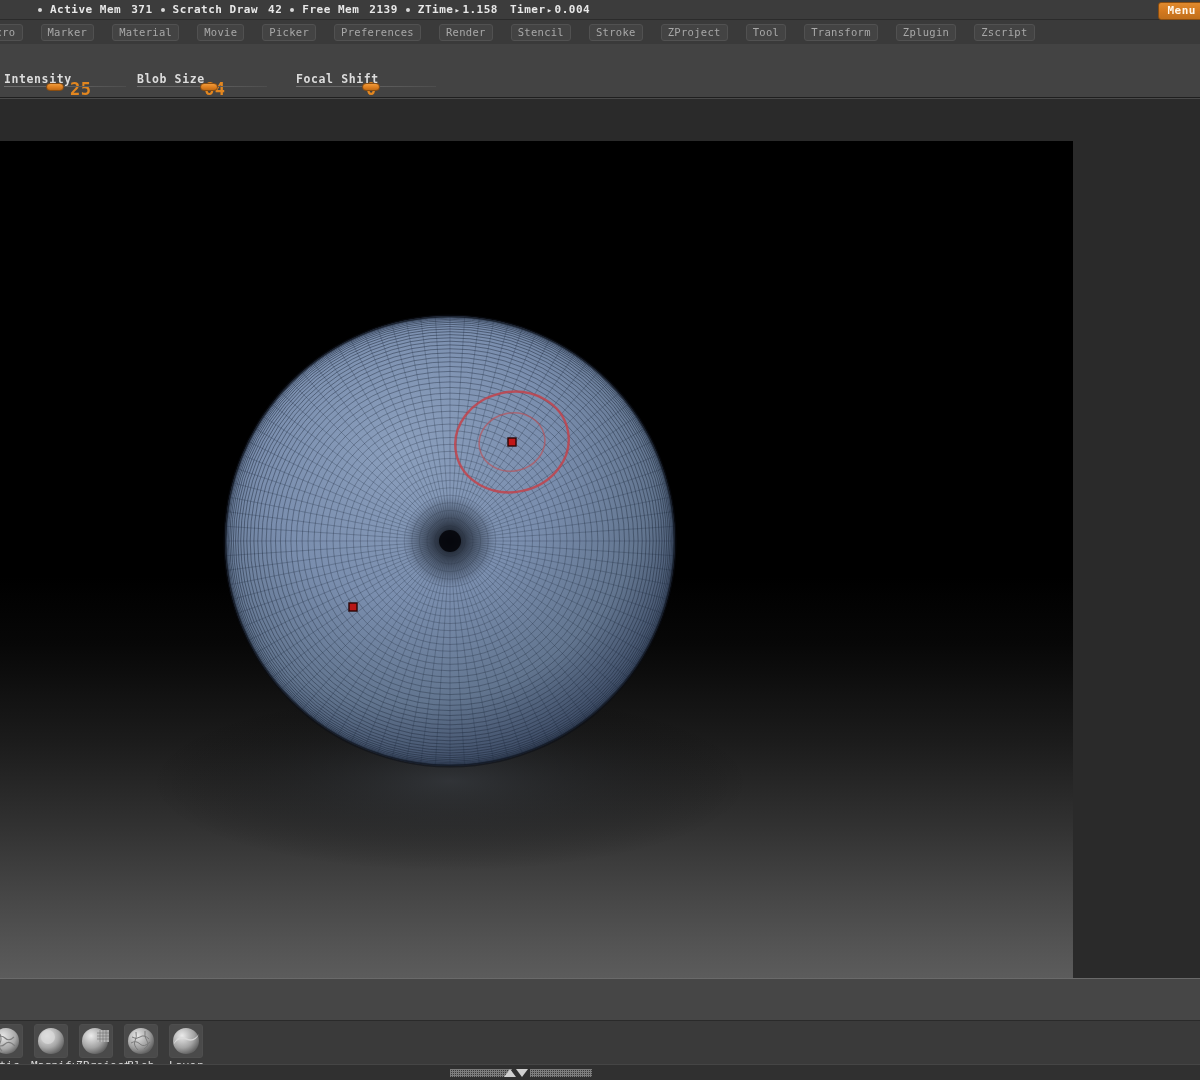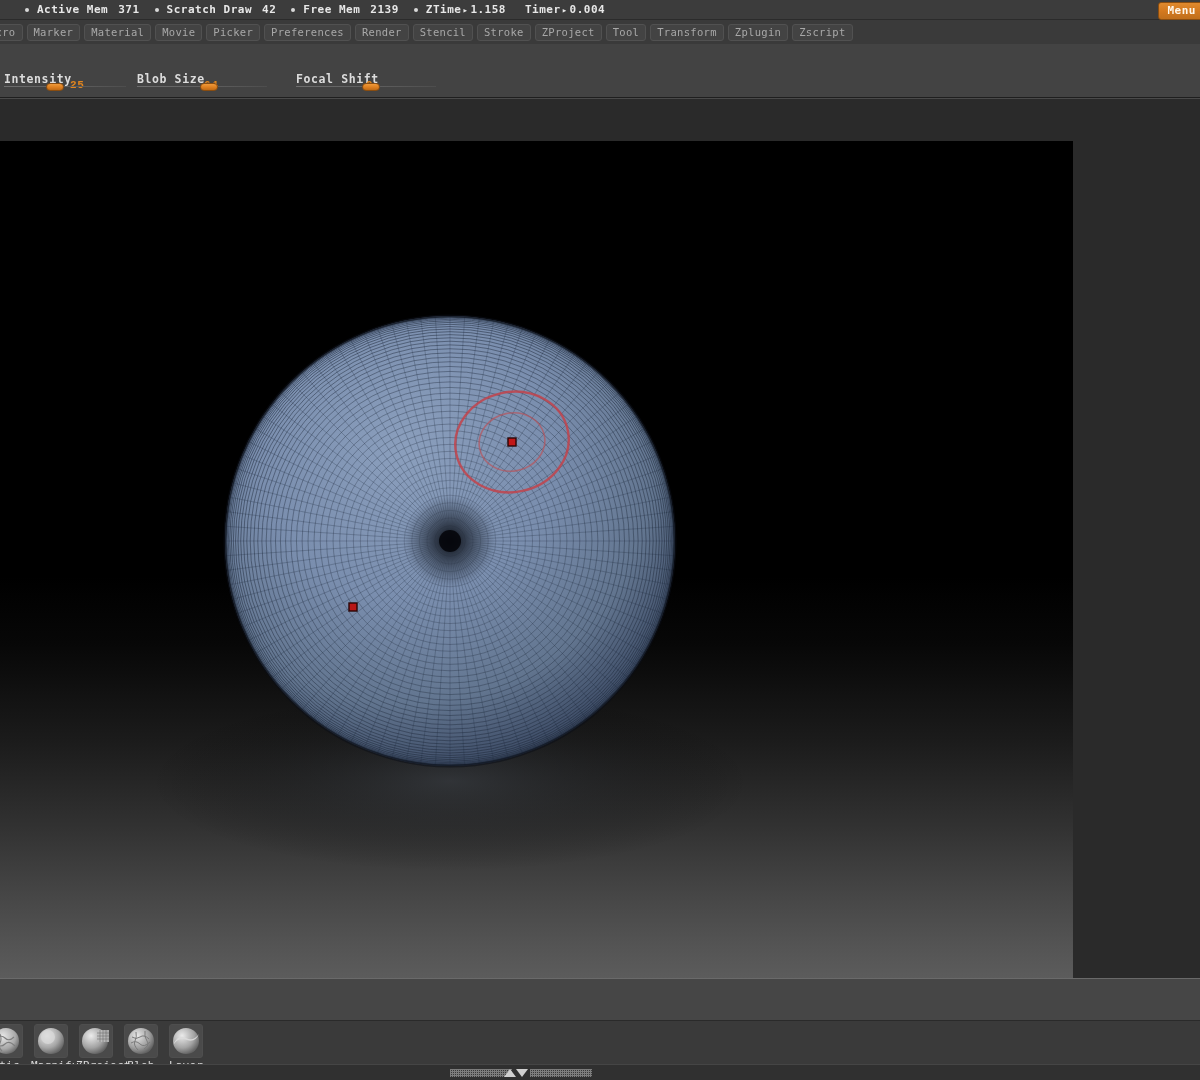--- a/index.html
+++ b/index.html
@@ -23,22 +23,22 @@
     width: 1200px; height: 20px;
     background: #3c3c3c;
     border-bottom: 1px solid #2b2b2b;
     display: flex;
     align-items: center;
     box-sizing: border-box;
   }
   #status-items {
     display: flex;
     align-items: center;
-    padding-left: 17px;
-    gap: 7px;
+    padding-left: 30px;
+    gap: 0px;
   }
   .status-item {
     color: #e8e8e8;
     font-size: 11px;
     font-weight: bold;
     letter-spacing: 0.5px;
     white-space: nowrap;
     display: flex;
     align-items: center;
   }
@@ -86,20 +86,21 @@
     line-height: 15px;
     margin-right: 4px;
     padding: 0 6px;
     background: #434343;
     border: 1px solid #515151;
     border-radius: 3px;
     color: #a8a8a8;
     font-size: 10.5px;
     letter-spacing: 0.3px;
     white-space: nowrap;
+    margin-left: 14px;
   }
   .menu-item.clipped {
     margin-left: -16px;
     padding-left: 4px;
   }
 
   
   #toolrow {
     position: absolute;
     left: 0; top: 44px;
@@ -119,24 +120,23 @@
     color: #dcdcdc;
     font-size: 11.5px;
     font-weight: bold;
     letter-spacing: 0.6px;
     white-space: nowrap;
   }
   .slider-value {
     position: absolute;
     top: 7px;
     color: #e2861f;
-    font-size: 11px;
+    font-size: 17px;
     font-weight: bold;
     letter-spacing: 0.6px;
-    font-family: Liberation Mono, monospace;
   }
   .slider-track {
     position: absolute;
     left: 0; top: 14px;
     height: 1px;
     background: linear-gradient(90deg, #6e6e6e 0%, #5a5a5a 70%, #4d4d4d 100%);
   }
   .slider-knob {
     position: absolute;
     top: 11px;

